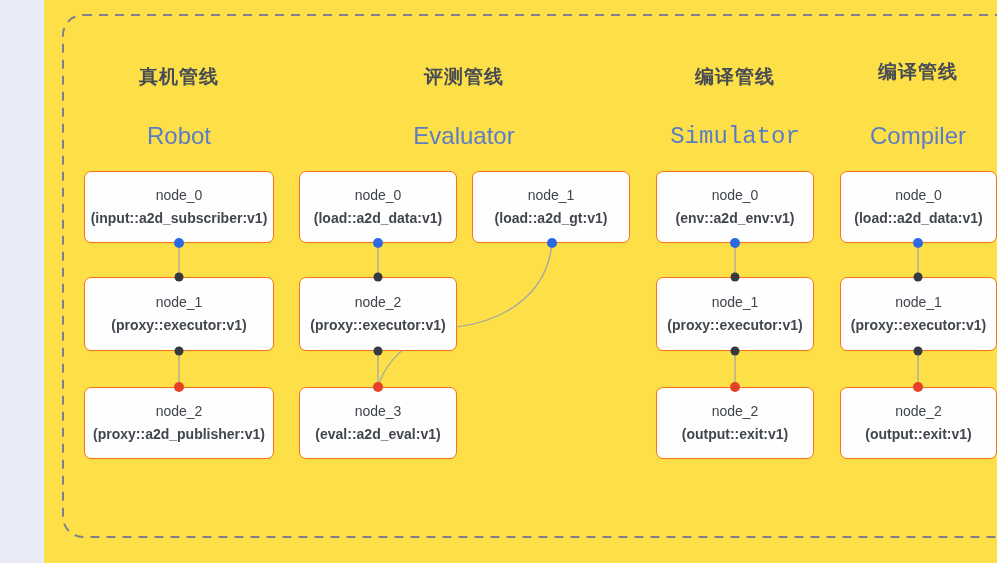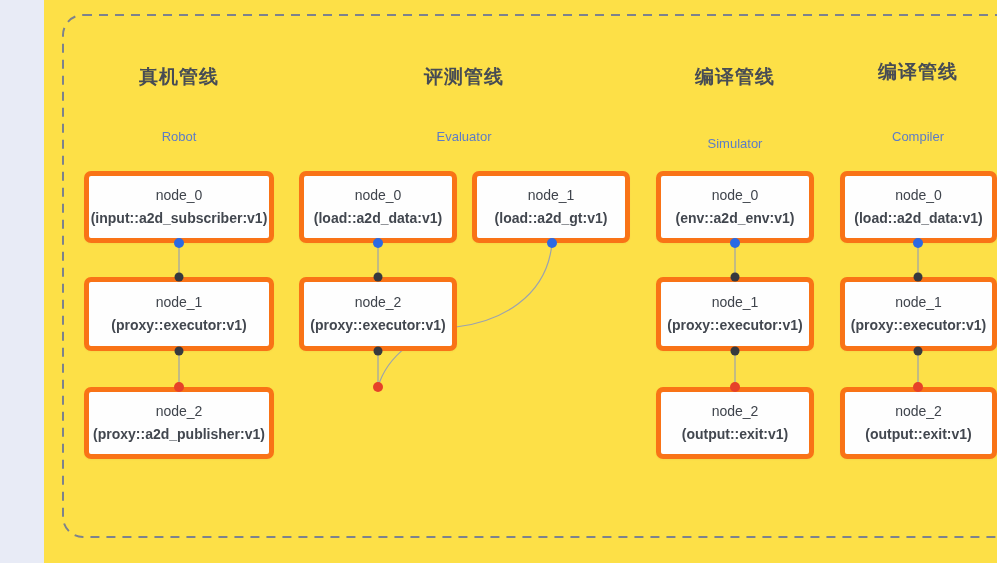--- a/index.html
+++ b/index.html
@@ -34,31 +34,31 @@
     font-size: 19px;
     font-weight: 600;
     color: #474c54;
     letter-spacing: 1px;
     white-space: nowrap;
   }
   .pipe-title-en {
     position: absolute;
     z-index: 2;
     transform: translate(-50%, -50%);
-    font-size: 13px;
+    font-size: 24px;
     font-weight: 400;
     color: #5d7cc6;
     white-space: nowrap;
   }
   .node {
     position: absolute;
     z-index: 2;
     box-sizing: border-box;
     background: #fefefe;
-    border: 5px solid #f97316;
+    border: 1px solid #f97316;
     border-radius: 7px;
     display: flex;
     flex-direction: column;
     align-items: center;
     justify-content: center;
     gap: 3px;
     box-shadow: 0 1px 2px rgba(40,60,110,0.04);
   }
   .node-title {
     font-size: 14px;
@@ -96,21 +96,21 @@
     <line x1="874" y1="351" x2="874" y2="387" stroke="#9ba2ae" stroke-width="1.2"></line>
   </svg>
 
   <div class="pipe-title-zh" style="left:135px; top:77px;">真机管线</div>
   <div class="pipe-title-en" style="left:135px; top:136px;">Robot</div>
 
   <div class="pipe-title-zh" style="left:420px; top:77px;">评测管线</div>
   <div class="pipe-title-en" style="left:420px; top:136px;">Evaluator</div>
 
   <div class="pipe-title-zh" style="left:691px; top:77px;">编译管线</div>
-  <div class="pipe-title-en" style="left:691px; top:143px;">Simulator</div>
+  <div class="pipe-title-en" style="left:691px; top:136px;font-family:Liberation Mono, monospace;">Simulator</div>
 
   <div class="pipe-title-zh" style="left:874px; top:72px;">编译管线</div>
   <div class="pipe-title-en" style="left:874px; top:136px;">Compiler</div>
 
   <div class="node" style="left:40px; top:171px; width:190px; height:72px;">
     <div class="node-title">node_0</div>
     <div class="node-spec">(input::a2d_subscriber:v1)</div>
   </div>
   <div class="node" style="left:40px; top:277px; width:190px; height:74px;">
     <div class="node-title">node_1</div>
@@ -125,20 +125,24 @@
     <div class="node-title">node_0</div>
     <div class="node-spec">(load::a2d_data:v1)</div>
   </div>
   <div class="node" style="left:428px; top:171px; width:158px; height:72px;">
     <div class="node-title">node_1</div>
     <div class="node-spec">(load::a2d_gt:v1)</div>
   </div>
   <div class="node" style="left:255px; top:277px; width:158px; height:74px;">
     <div class="node-title">node_2</div>
     <div class="node-spec">(proxy::executor:v1)</div>
+  </div>
+  <div class="node" style="left:255px; top:387px; width:158px; height:72px;">
+    <div class="node-title">node_3</div>
+    <div class="node-spec">(eval::a2d_eval:v1)</div>
   </div>
 
   <div class="node" style="left:612px; top:171px; width:158px; height:72px;">
     <div class="node-title">node_0</div>
     <div class="node-spec">(env::a2d_env:v1)</div>
   </div>
   <div class="node" style="left:612px; top:277px; width:158px; height:74px;">
     <div class="node-title">node_1</div>
     <div class="node-spec">(proxy::executor:v1)</div>
   </div>

